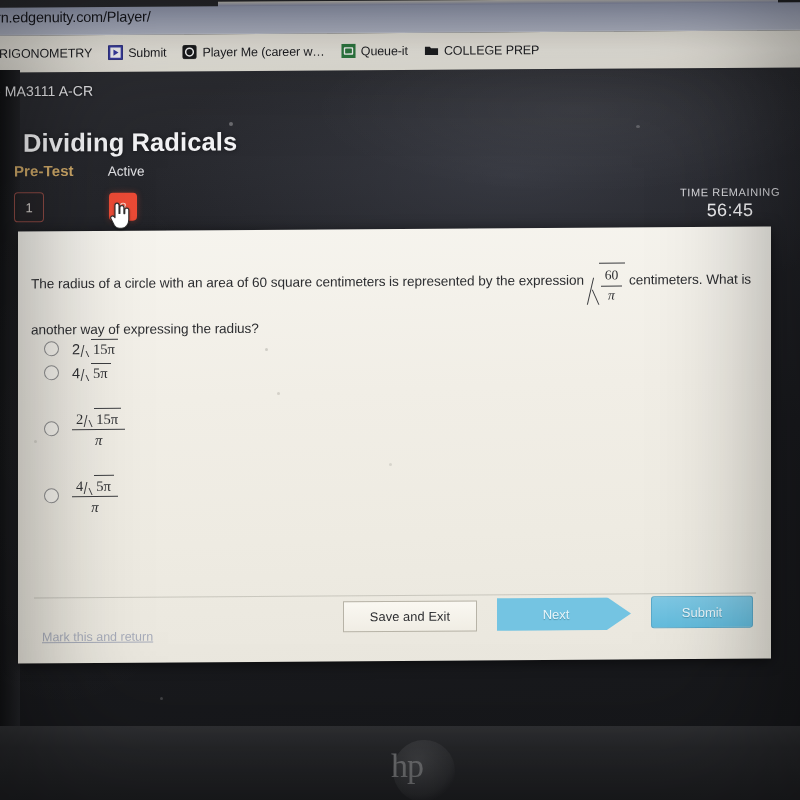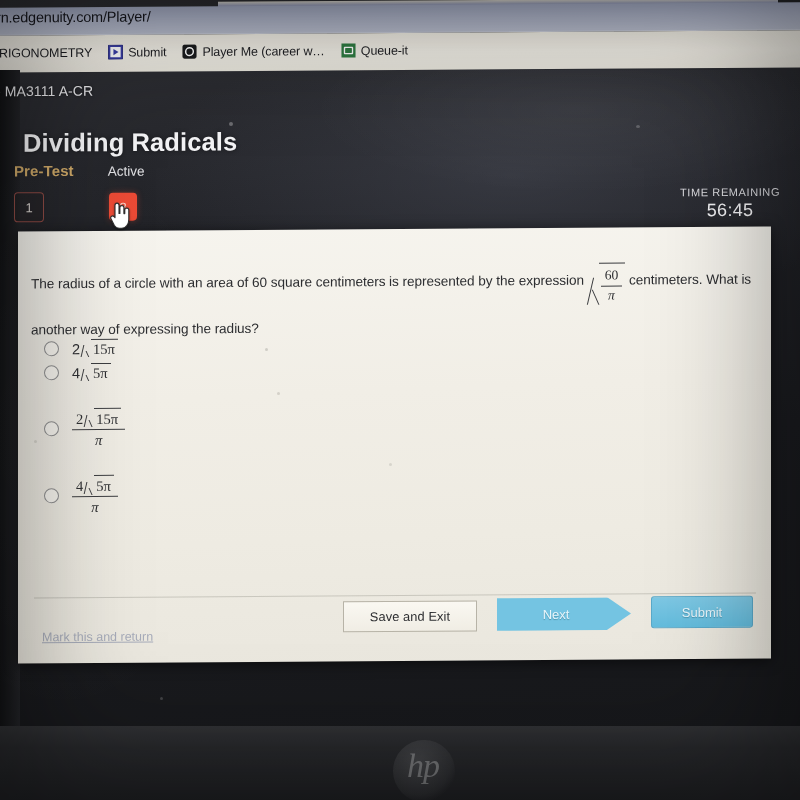--- a/index.html
+++ b/index.html
@@ -83,25 +83,24 @@
       linear-gradient(175deg, #2c2d32 0%, #232429 22%, #1b1c20 58%, #17181b 100%);
     transform: skewY(-0.35deg);
   }
   .bezel {
     position: absolute;
     left: 0; top: 726px; width: 800px; height: 74px;
     background: linear-gradient(180deg, #303134 0%, #27282b 30%, #1e1f22 100%);
   }
   .hp {
     position: absolute;
-    left: 396px; top: 747px;
+    left: 380px; top: 747px;
     width: 54px; height: 38px;
     color: #7d7e80;
     font-family: "Liberation Serif", serif;
-    font-style: italic;
     font-size: 34px;
     line-height: 38px;
     text-align: center;
     letter-spacing: -1px;
     opacity: 0.85;
   }
   .hp-circle {
     position: absolute;
     left: 393px; top: 740px;
     width: 62px; height: 62px;
@@ -412,20 +411,26 @@
 
       <div class="bm">
         <svg class="bm-ico" viewBox="0 0 16 16">
           <rect x="0.5" y="0.5" width="15" height="15" fill="#2f7d43"></rect>
           <rect x="3" y="4" width="10" height="8" rx="1" fill="#ffffff"></rect>
           <rect x="4.4" y="5.4" width="7.2" height="5.2" rx="0.6" fill="#2f7d43"></rect>
         </svg>
         <span>Queue-it</span>
       </div>
 
+      <div class="bm">
+        <svg class="bm-ico" viewBox="0 0 16 16">
+          <path d="M1 4.2h5.2l1.3 1.6H15V13H1z" fill="#1e1f22"></path>
+        </svg>
+        <span>COLLEGE PREP</span>
+      </div>
     </div>
 
     <div class="pagebg"></div>
     <div class="leftedge"></div>
 
     <div class="crumb">- MA3111 A-CR</div>
     <div class="title">Dividing Radicals</div>
 
     <div class="subrow">
       <span class="pretest">Pre-Test</span>

